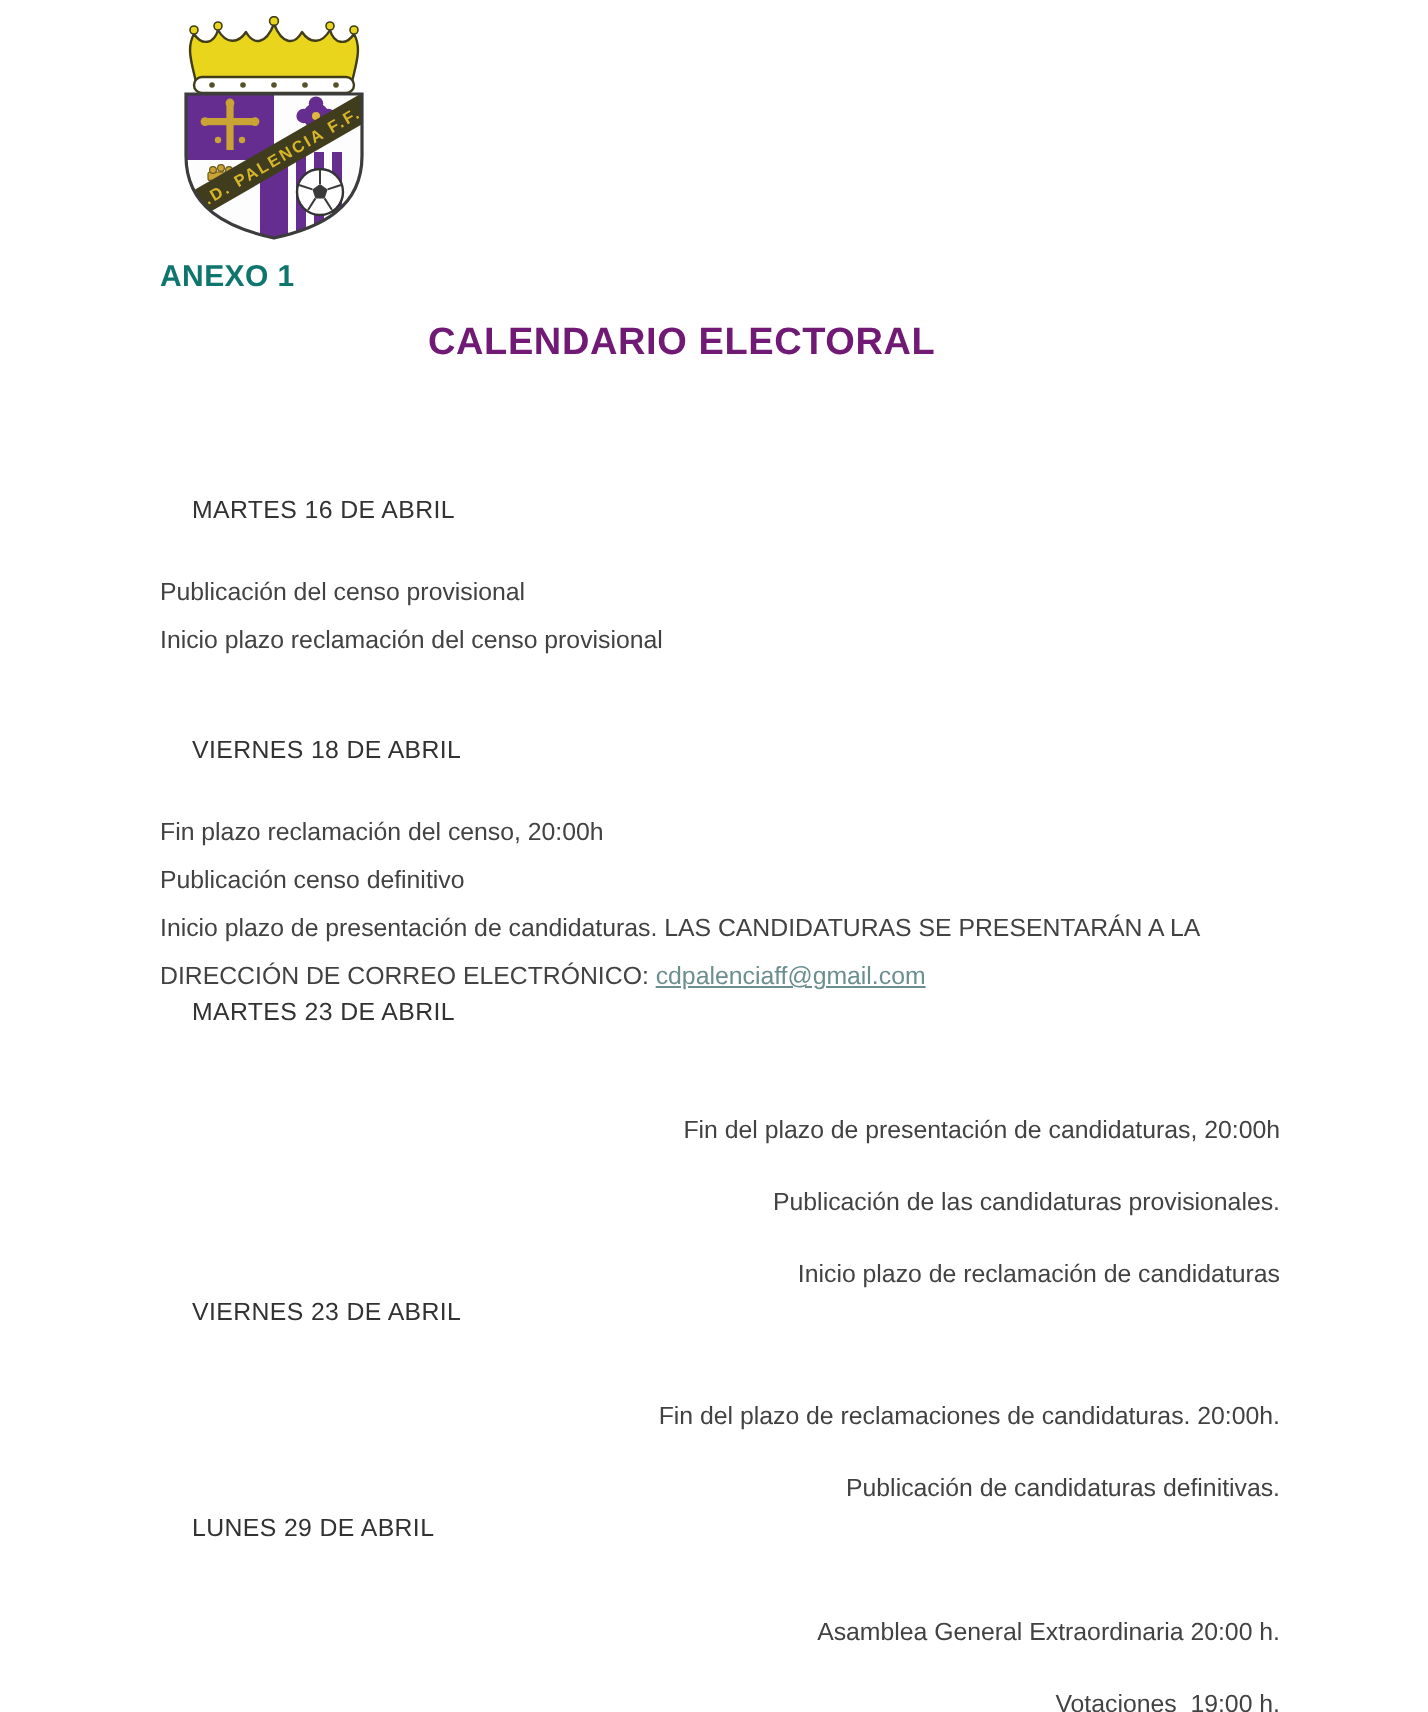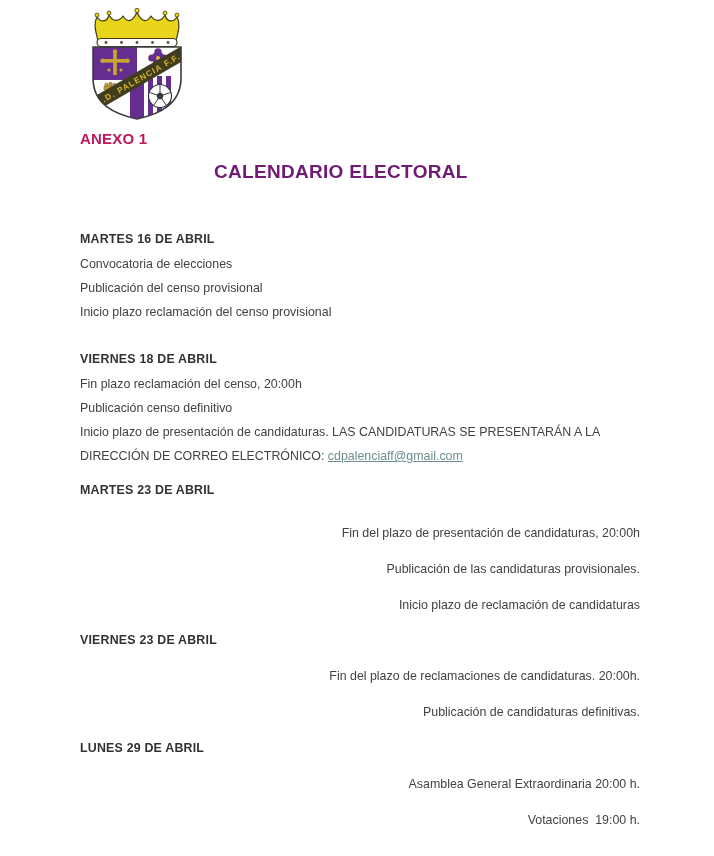--- a/index.html
+++ b/index.html
@@ -1,24 +1,24 @@
 <!DOCTYPE html>
 <html><head>
 <meta charset="utf-8">
 <style>
   html,body{margin:0;padding:0;background:#ffffff;}
   .page{
     position:relative;width:714px;height:856px;background:#ffffff;overflow:hidden;
     font-family:"Liberation Sans", sans-serif;color:#3f3f3f;
   }
   .crest{position:absolute;left:84px;top:8px;width:106px;height:112px;}
-  .annex{position:absolute;left:80px;top:130px;font-size:15px;font-weight:bold;color:#be185d;letter-spacing:.2px;}
+  .annex{position:absolute;left:80px;top:130px;font-size:15px;font-weight:bold;color:#0f766e;letter-spacing:.2px;}
   .title{position:absolute;left:214px;top:161px;font-size:19px;font-weight:bold;color:#701a75;letter-spacing:.3px;}
   .sec{position:absolute;left:80px;width:560px;}
-  .sec h3{margin:0;font-size:12.4px;font-weight:bold;color:#323232;letter-spacing:.2px;}
+  .sec h3{margin:16px;font-size:12.4px;font-weight:normal;color:#323232;letter-spacing:.2px;}
   .sec .line{font-size:12.4px;color:#424242;white-space:pre-wrap;}
   .sec.normal h3{height:25px;}
   .sec.normal .line{height:24px;}
   .sec.wide h3{height:36px;}
   .sec.wide .line{height:36px;text-align:right;}
   h3.gap-lg{height:43px !important;}
   a.email{color:#6b8e8e;text-decoration:underline;cursor:pointer;}
   .s1{top:232px;} .s2{top:352px;} .s3{top:483px;} .s4{top:633px;} .s5{top:741px;}
 </style>
 </head>
@@ -91,21 +91,20 @@
         <path d="M9,39 H97 V70 C97,96 76,106 53,111 C30,106 9,96 9,70 Z" fill="none" stroke="#3c3c3c" stroke-width="1.6"></path>
       </g>
     </svg>
   </div>
 
   <div class="annex">ANEXO 1</div>
   <div class="title">CALENDARIO ELECTORAL</div>
 
   <section class="sec normal s1">
     <h3>MARTES 16 DE ABRIL</h3>
-    <div class="line">Convocatoria de elecciones</div>
     <div class="line">Publicación del censo provisional</div>
     <div class="line">Inicio plazo reclamación del censo provisional</div>
   </section>
 
   <section class="sec normal s2">
     <h3>VIERNES 18 DE ABRIL</h3>
     <div class="line">Fin plazo reclamación del censo, 20:00h</div>
     <div class="line">Publicación censo definitivo</div>
     <div class="line">Inicio plazo de presentación de candidaturas. LAS CANDIDATURAS SE PRESENTARÁN A LA</div>
     <div class="line"><span>DIRECCIÓN DE CORREO ELECTRÓNICO: </span><a class="email" href="#">cdpalenciaff@gmail.com</a></div>

